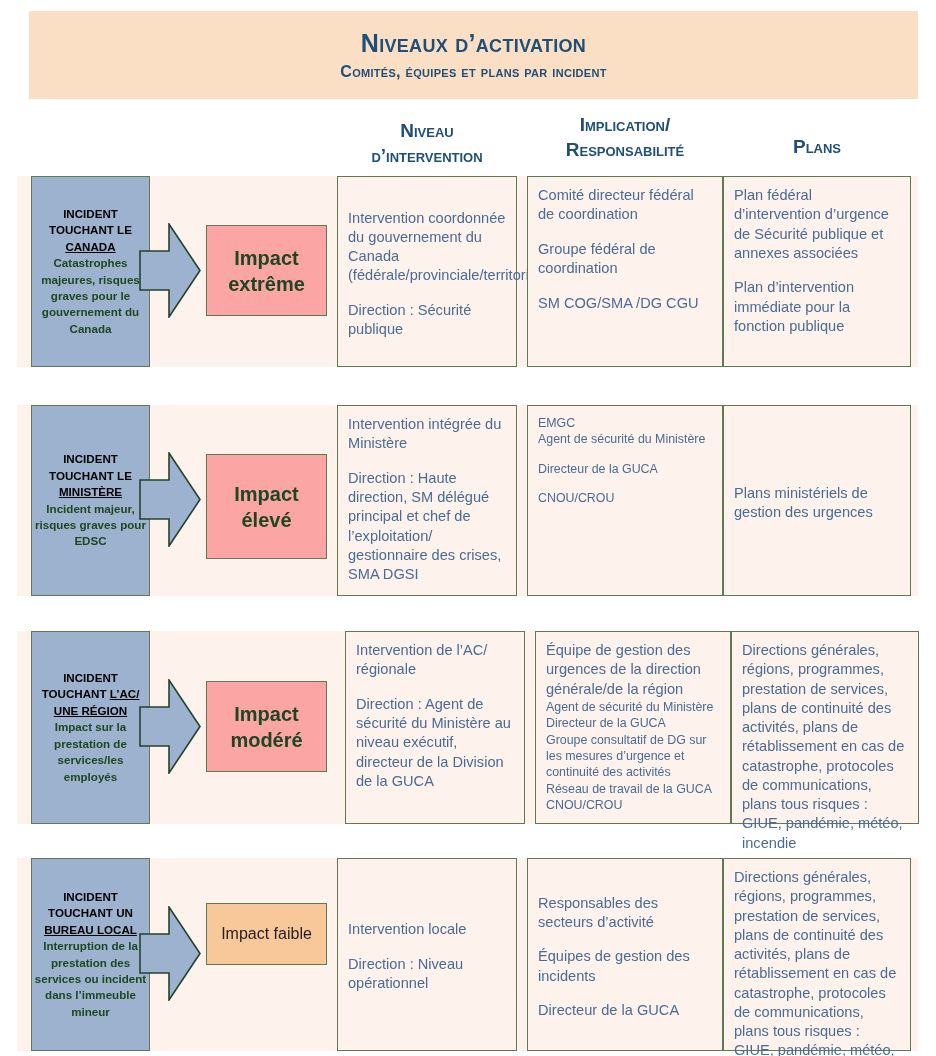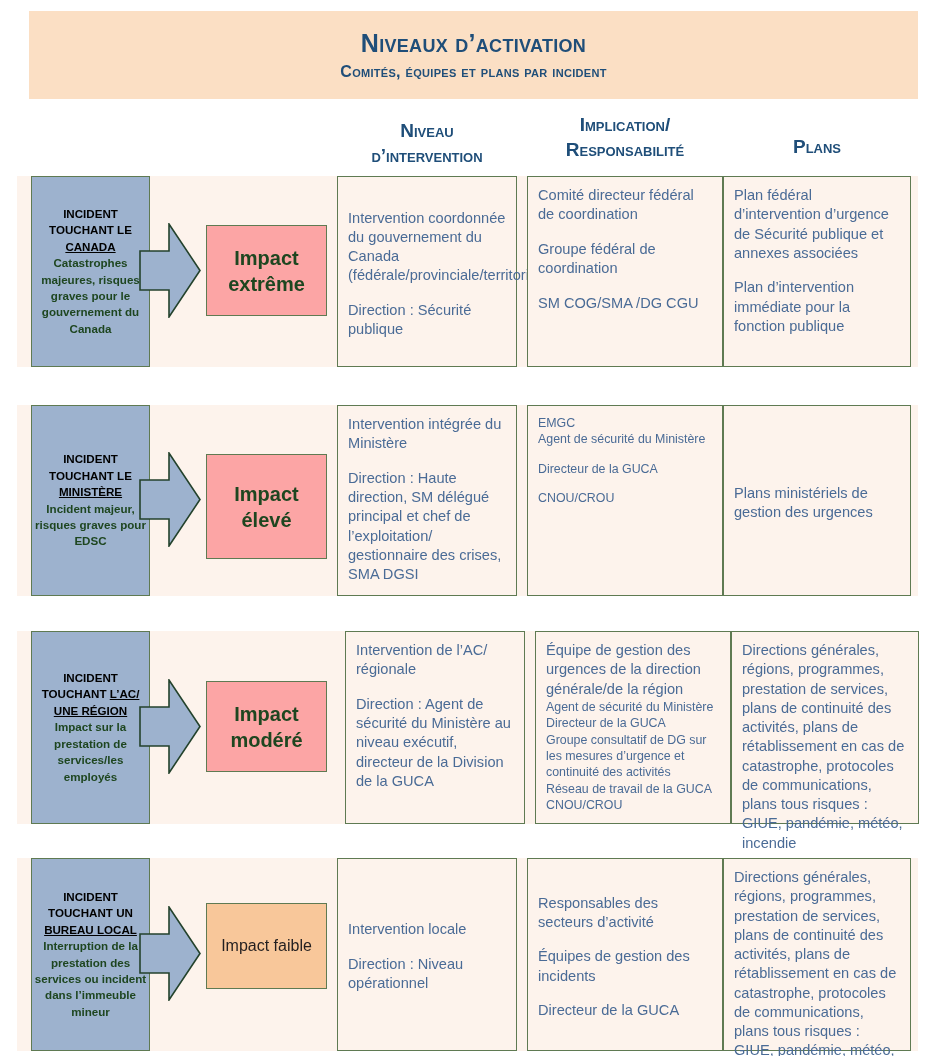--- a/index.html
+++ b/index.html
@@ -143,21 +143,21 @@
   #impact-box-2 .impact-label {
     color: #1e4620; font-weight: bold; font-size: 20px;
   }
   #impact-box-3 { background: #f8c79a; }
   #impact-box-3 .impact-label {
     color: #231f20; font-weight: normal; font-size: 16px;
   }
   #impact-box-0 { top: 225px; height: 91px; }
   #impact-box-1 { top: 454px; height: 105px; }
   #impact-box-2 { top: 681px; height: 91px; }
-  #impact-box-3 { top: 903px; height: 86px; }
+  #impact-box-3 { top: 903px; height: 62px; }
 
   
   .cell {
     position: absolute;
     background: #fdf3ec;
     border: 1.4px solid #5f7a52;
     box-sizing: border-box;
     padding: 9px 9px 4px 10px;
     color: #4a6b96;
     z-index: 2;

